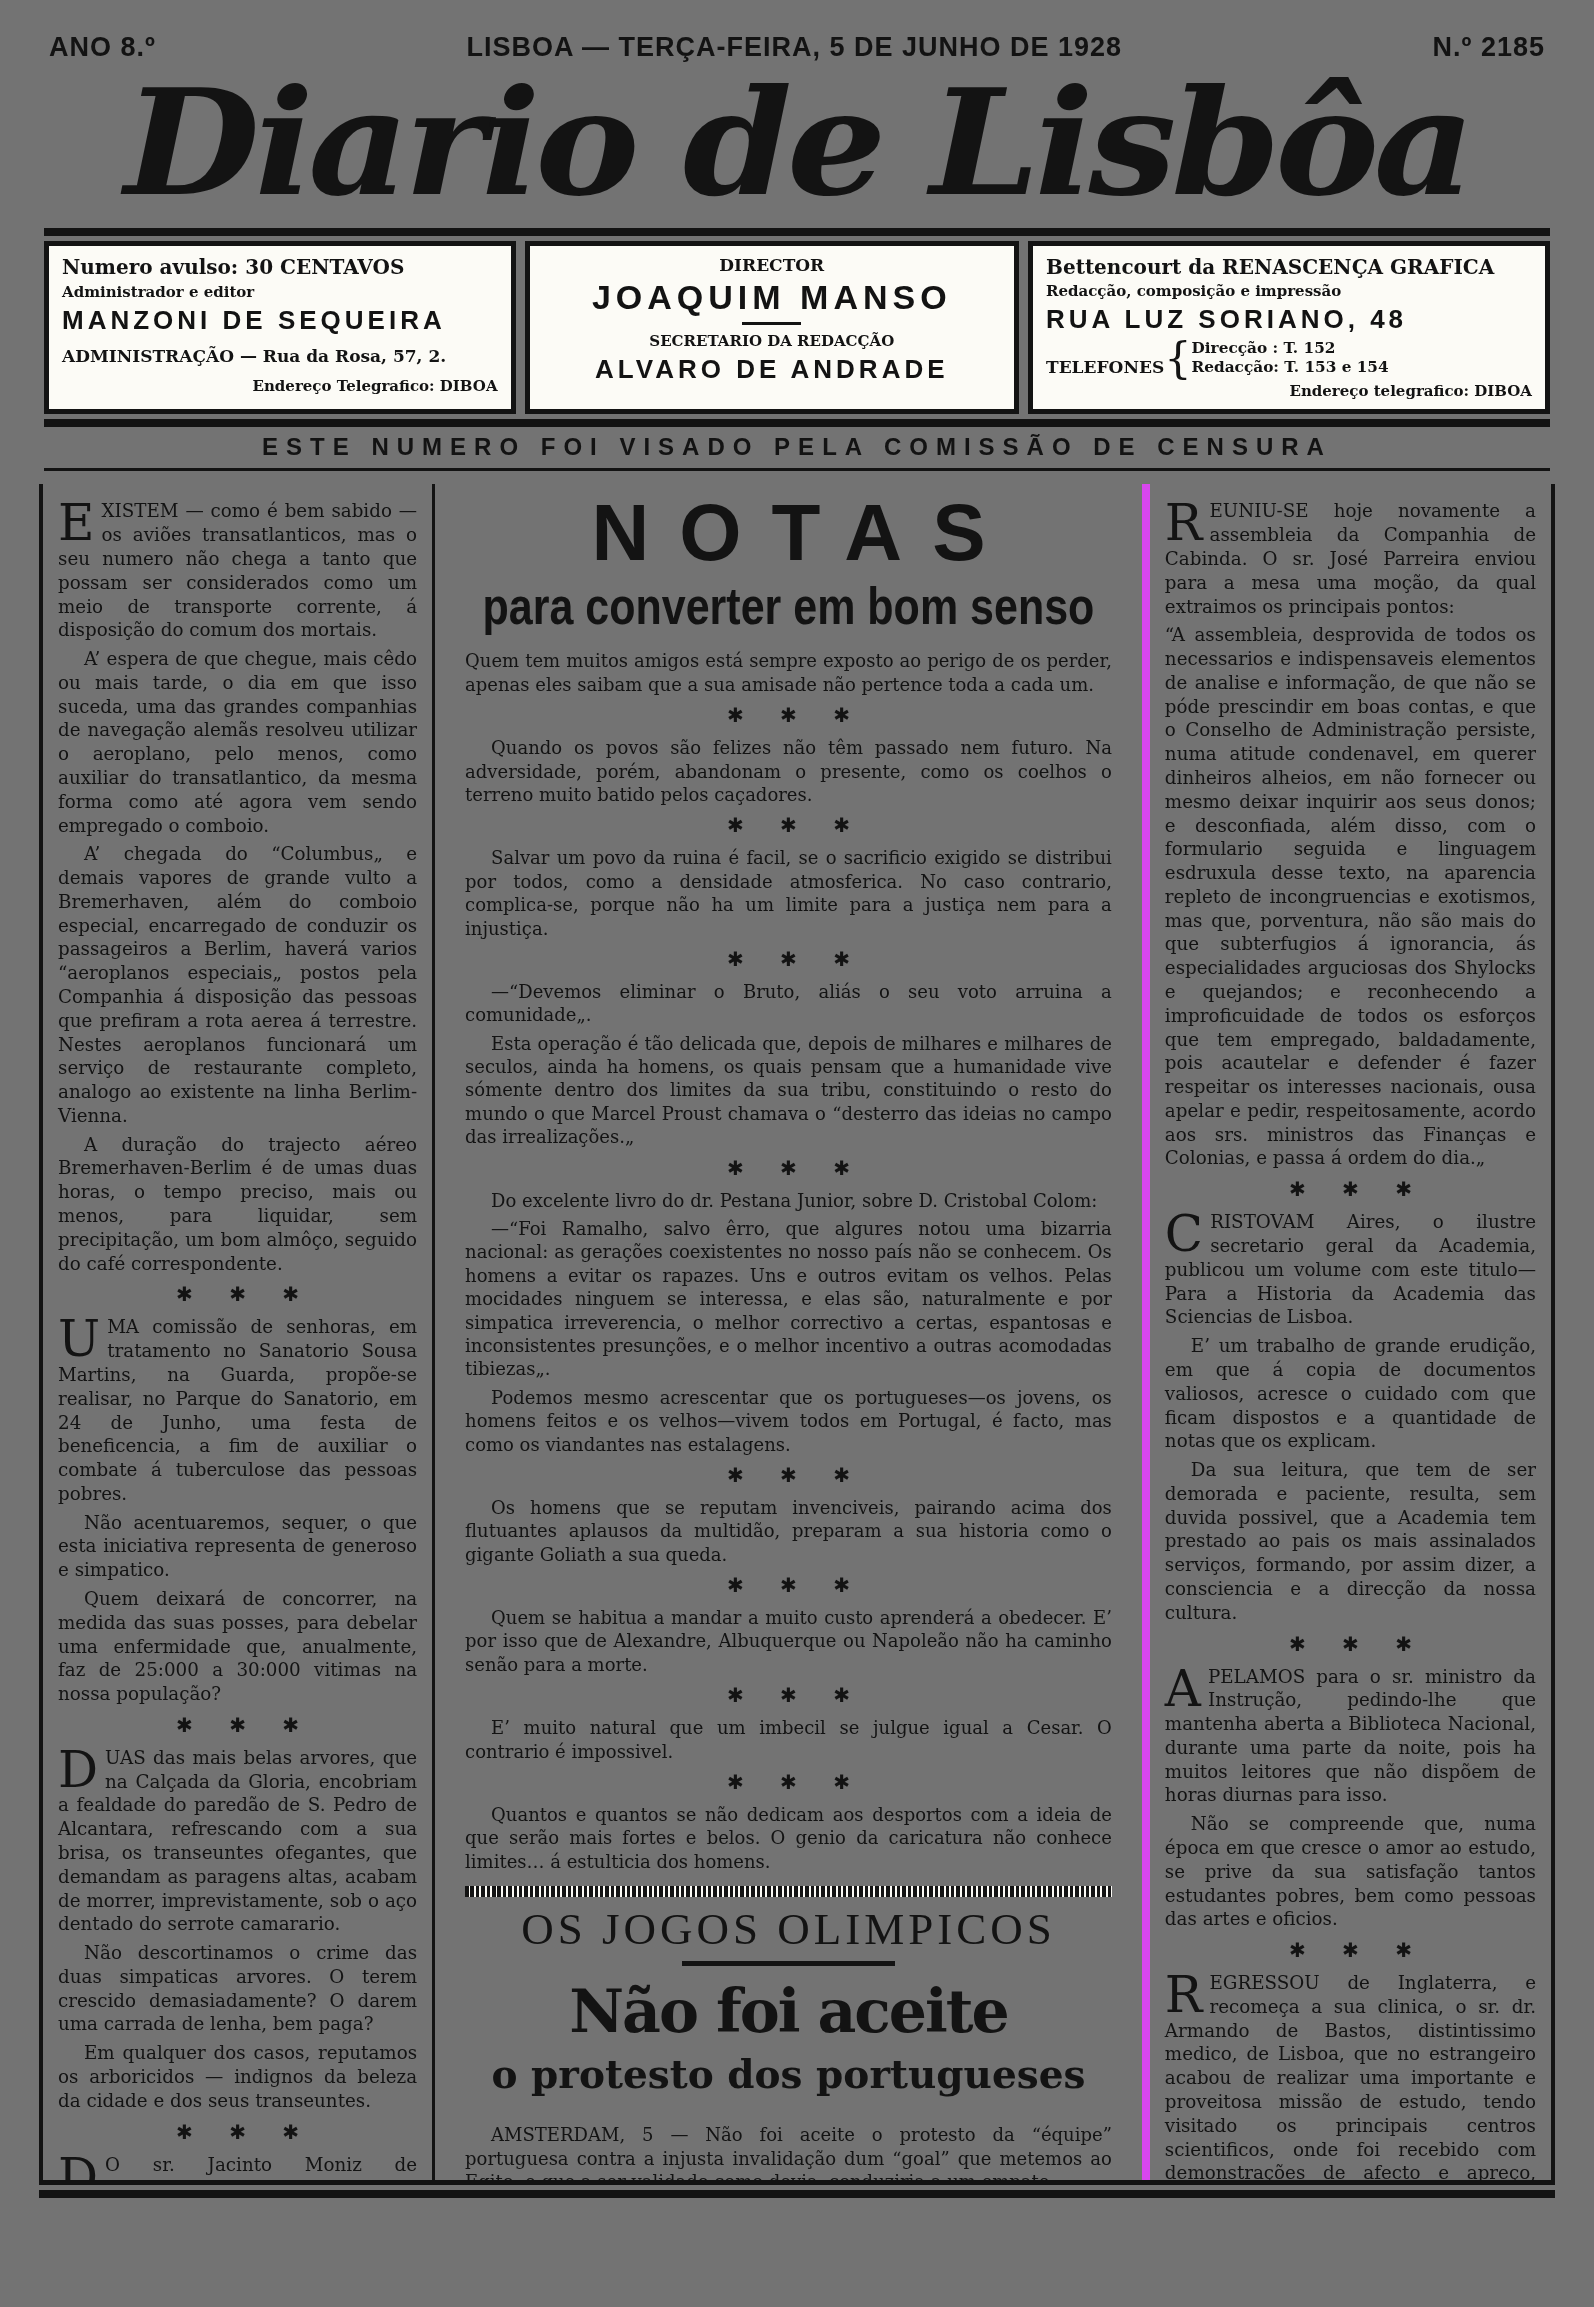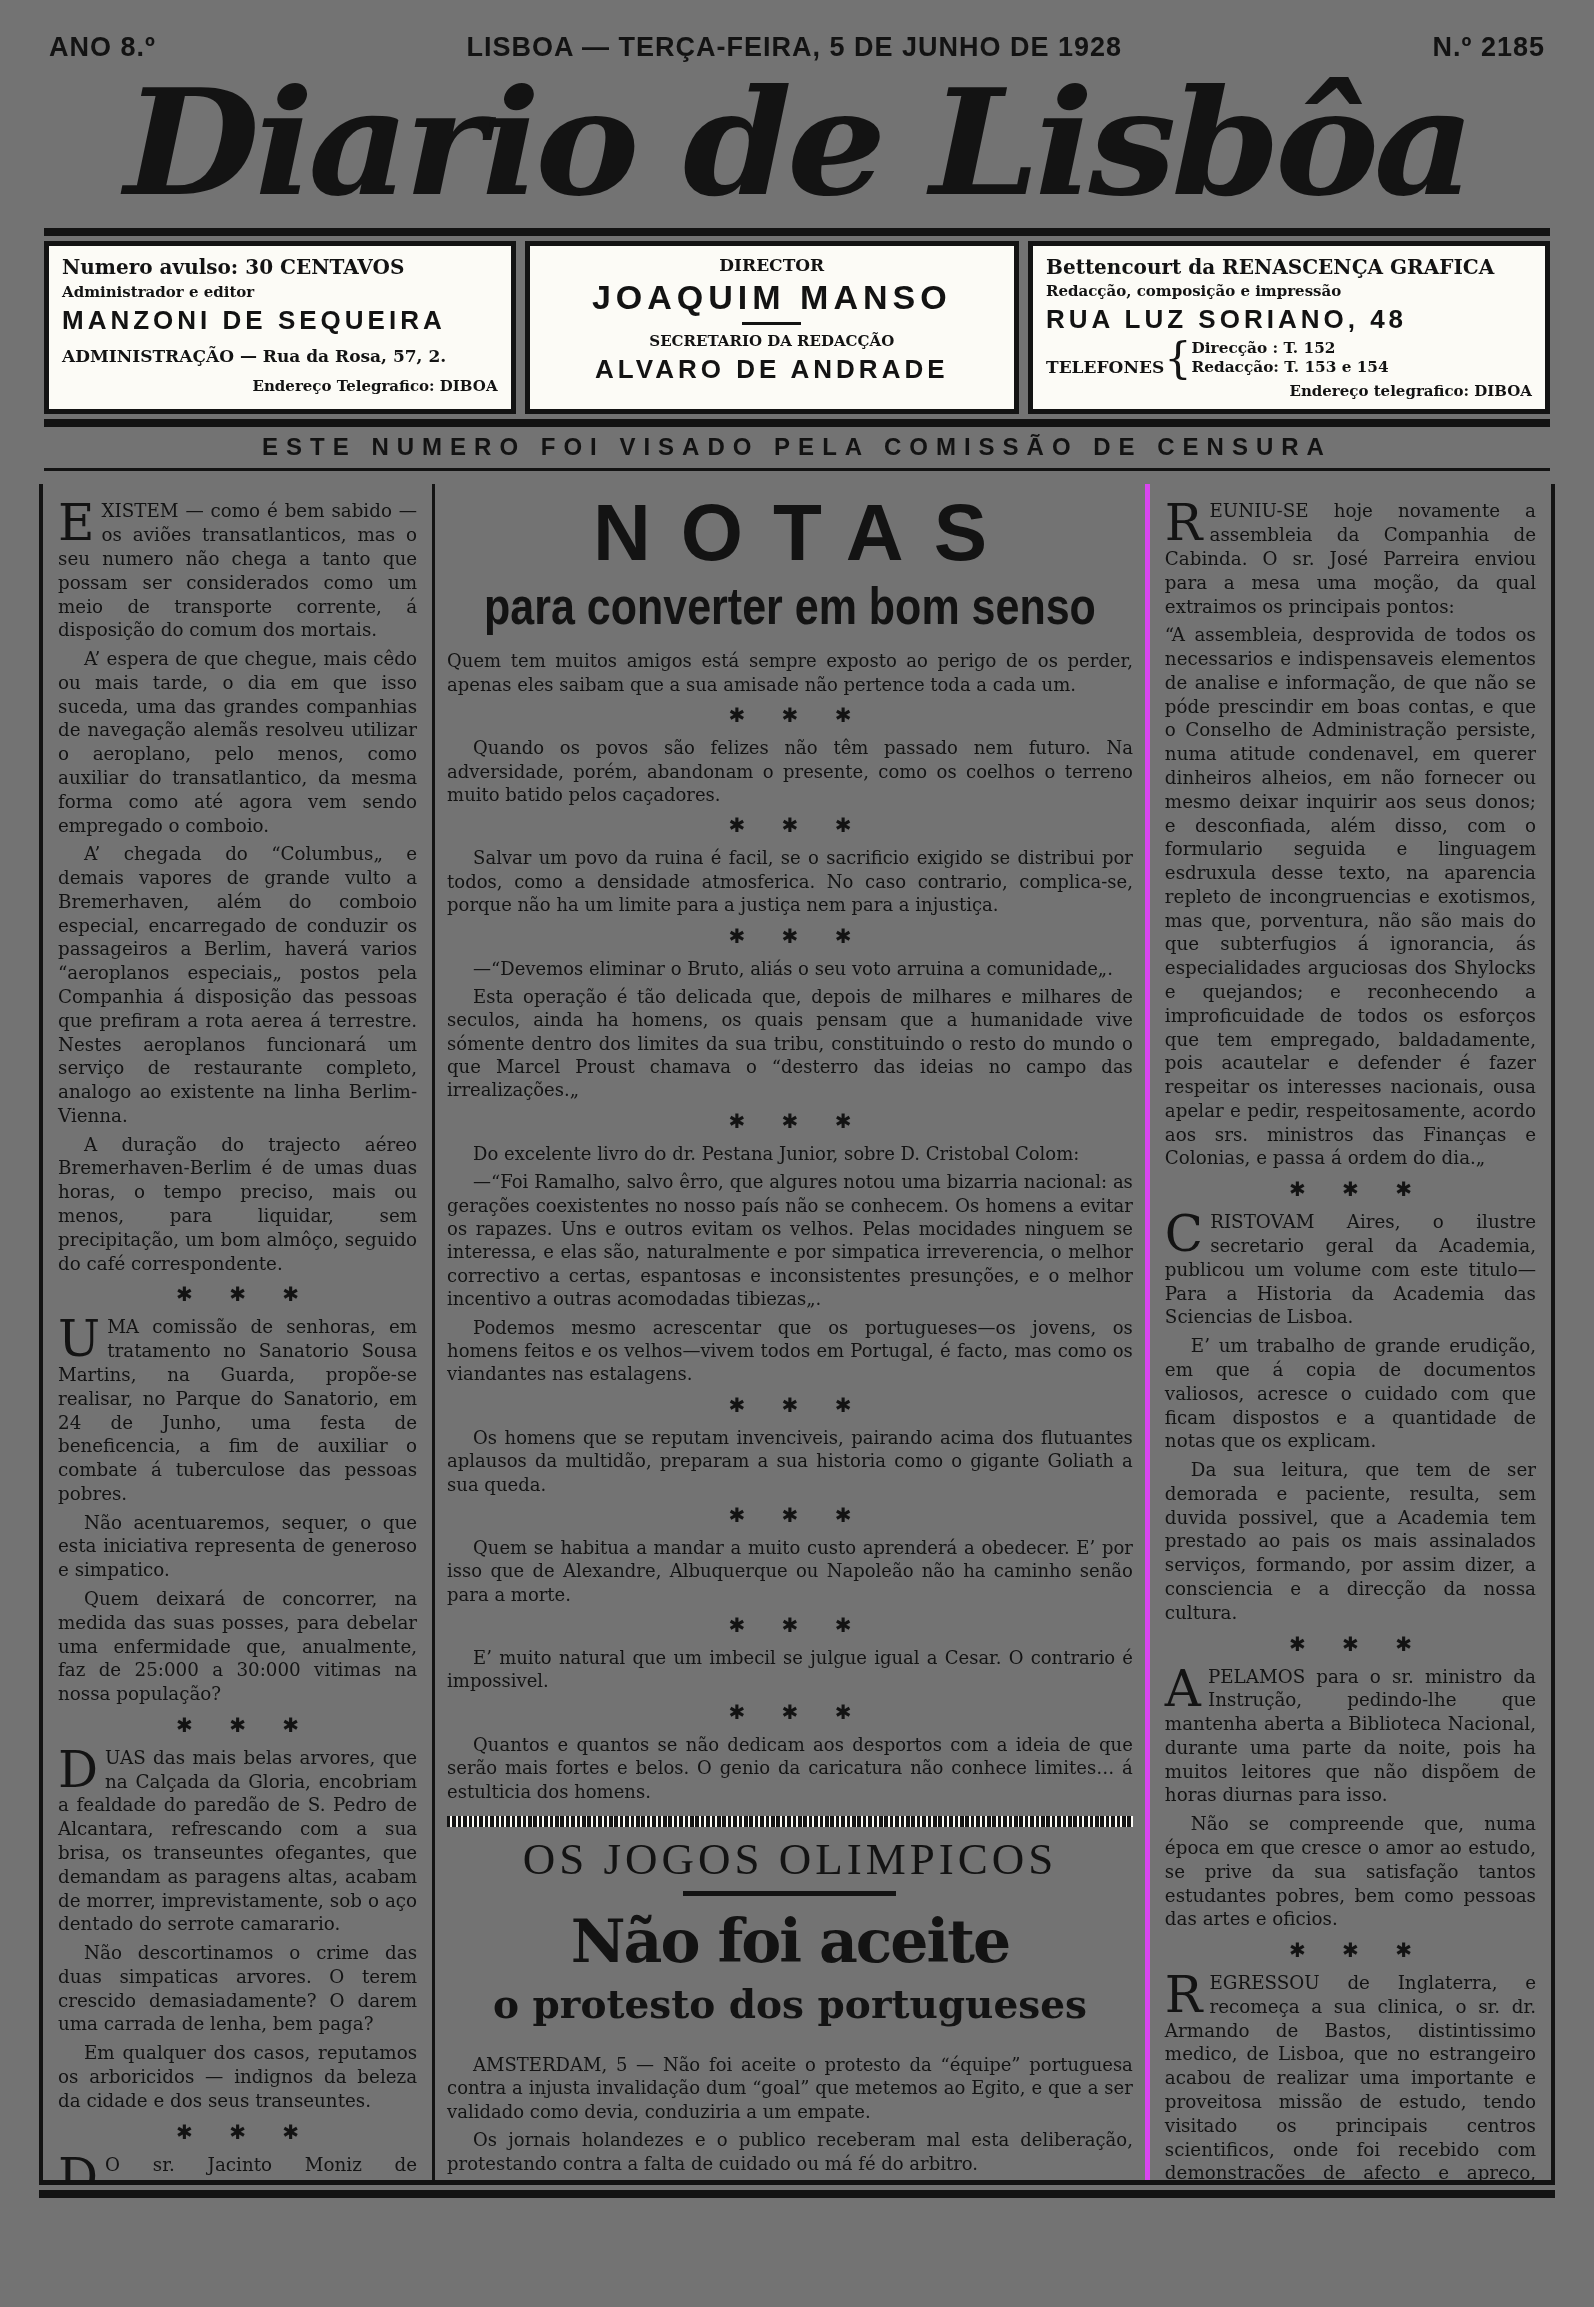--- a/index.html
+++ b/index.html
@@ -44,21 +44,21 @@
     text-align:center;font-family:"Liberation Sans",sans-serif;font-weight:bold;
     font-size:24px;letter-spacing:8px;padding:6px 0 3px;
   }
   
   .columns{
     display:flex;margin:13px 39px 0;height:1696px;overflow:hidden;
     border-left:4.5px solid #131313;border-right:4.5px solid #131313;
   }
   .col{box-sizing:border-box;padding:15px 15px 0;}
   .col-left{width:26%;border-right:3px solid #131313;}
-  .col-mid{width:47.4%;border-right:5px solid #d946ef;padding:7px 12px 0;}
+  .col-mid{width:47.4%;border-right:8px solid #d946ef;padding:7px 30px 0;}
   .col-right{width:26.6%;}
   .col p{
     font-size:18.3px;line-height:1.3;text-align:justify;margin:0 0 5px;text-indent:26px;
   }
   .col-mid p{font-size:18px;}
   .col p.flush,.col p.drop-para{text-indent:0;}
   .dropcap{
     float:left;font-size:50px;line-height:.8;padding:4px 7px 0 0;font-weight:normal;
   }
   .stars{text-align:center;font-size:20px;margin:7px 0 9px;word-spacing:30px;text-indent:0;}

